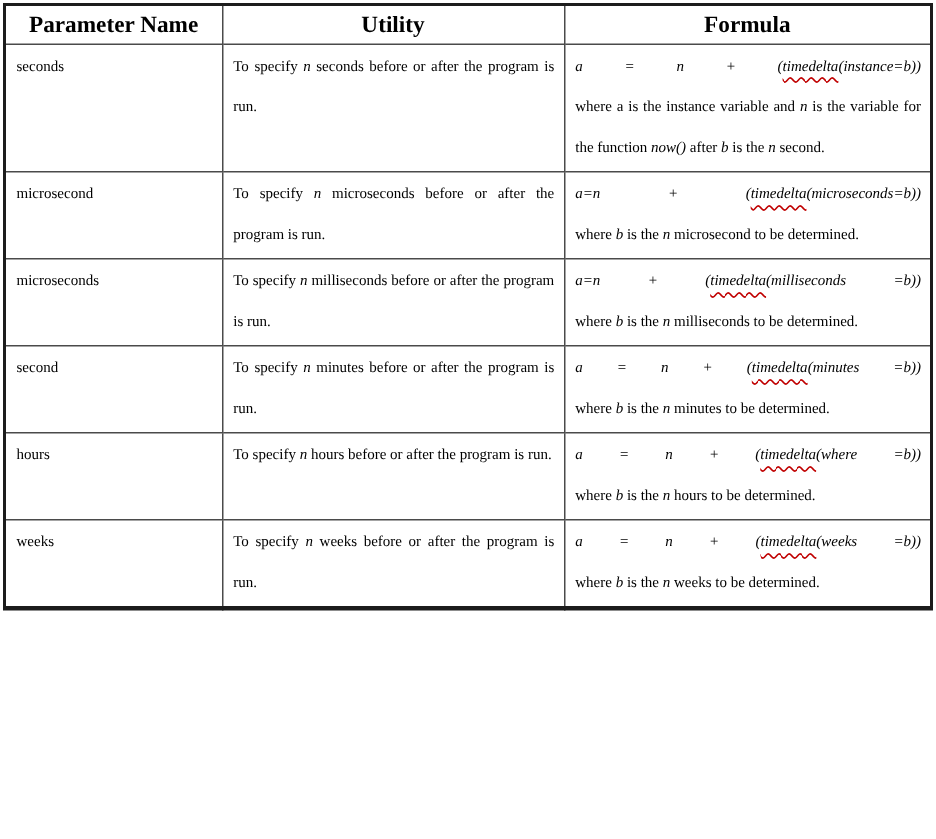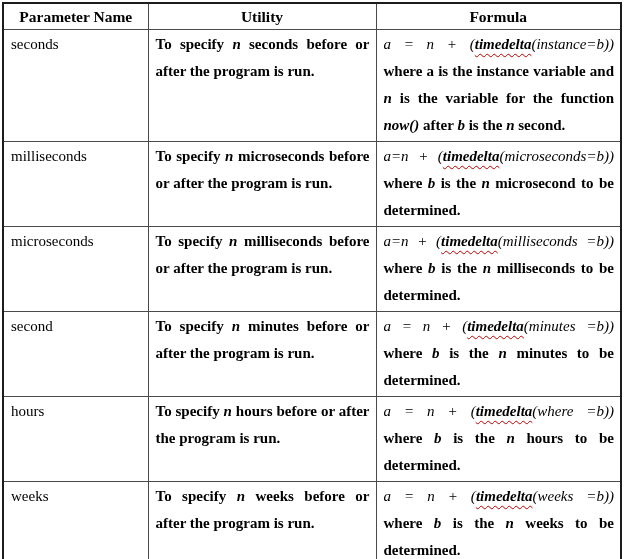--- a/index.html
+++ b/index.html
@@ -19,47 +19,46 @@
     border: 2px solid #1c1c1c;
     border-bottom-width: 3px;
   }
   col.c-param   { width: 145px; }
   col.c-utility { width: 228px; }
   col.c-formula { width: 245px; }
   th, td {
     border: 1px solid #4a4a4a;
     vertical-align: top;
     padding: 1px 6px 2px 7px;
-    font-size: 15px;
+    font-size: 10px;
     line-height: 27px;
     overflow: hidden;
   }
   th {
     font-weight: bold;
     text-align: center;
     font-size: 15.5px;
     line-height: 21px;
     padding: 2px 2px 2px 2px;
     margin-left: 19px;
   }
   td.param-cell { text-align: left; }
-  .just  { text-align: justify; font-weight: bold; }
+  .just  { text-align: justify; }
   .fline {
     text-align: justify;
     text-align-last: justify;
     font-style: italic;
   }
   .it { font-style: italic; }
   .sq {
     text-decoration-line: underline;
     text-decoration-style: wavy;
     text-decoration-color: var(--sq-color, #c00000);
     text-decoration-thickness: 1px;
     text-underline-offset: 4px;
-    font-weight: bold;
   }
 </style>
 </head>
 <body>
 
 <table class="doc-table">
   <colgroup>
     <col class="c-param">
     <col class="c-utility">
     <col class="c-formula">
@@ -74,21 +73,21 @@
   <tbody id="rows">
       <tr>
         <td class="param-cell">seconds</td>
         <td class="just"><span>To specify </span><span class="it">n</span><span> seconds before or after the program is run.</span></td>
         <td>
           <div class="fline"><span>a = n + (</span><span class="sq">timedelta</span><span>(instance=b))</span></div>
           <div class="just"><span>where a is the instance variable and </span><span class="it">n</span><span> is the variable for the function </span><span class="it">now()</span><span> after </span><span class="it">b</span><span> is the </span><span class="it">n</span><span> second.</span></div>
         </td>
       </tr>
       <tr>
-        <td class="param-cell">milliseconds</td>
+        <td class="param-cell">microsecond</td>
         <td class="just"><span>To specify </span><span class="it">n</span><span> microseconds before or after the program is run.</span></td>
         <td>
           <div class="fline"><span>a=n + (</span><span class="sq">timedelta</span><span>(microseconds=b))</span></div>
           <div class="just"><span>where </span><span class="it">b</span><span> is the </span><span class="it">n</span><span> microsecond to be determined.</span></div>
         </td>
       </tr>
       <tr>
         <td class="param-cell">microseconds</td>
         <td class="just"><span>To specify </span><span class="it">n</span><span> milliseconds before or after the program is run.</span></td>
         <td>

